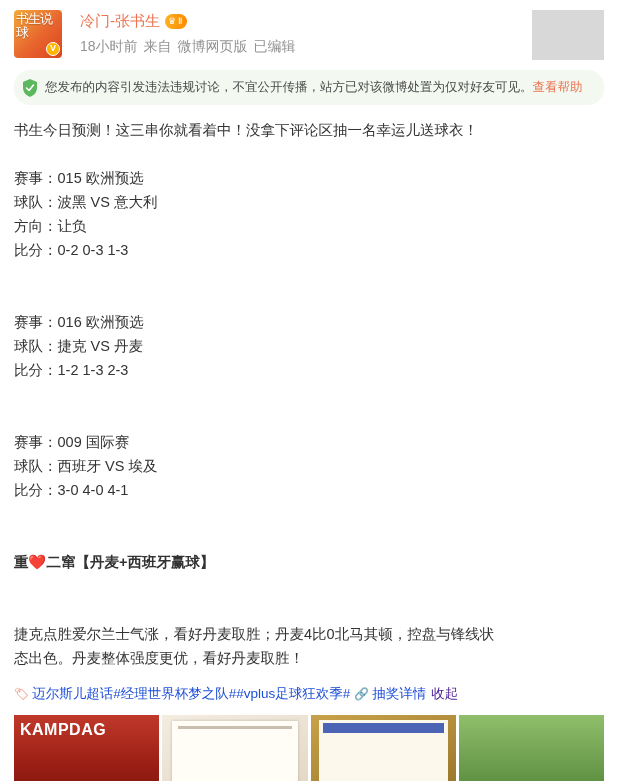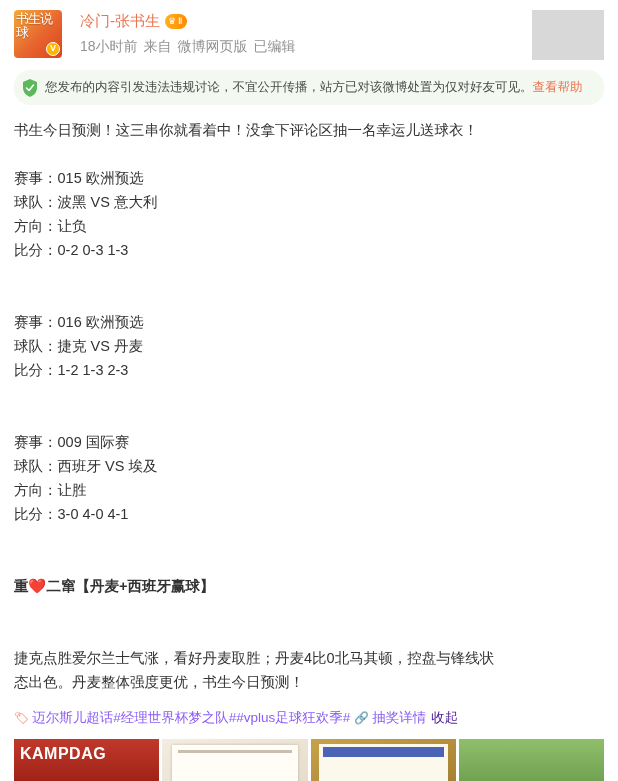--- a/index.html
+++ b/index.html
@@ -146,21 +146,21 @@
     display: flex;
     flex-wrap: wrap;
     align-items: center;
     gap: 0px;
   }
   .topics .tag-icon {
     color: #eb7350;
     margin-right: 3px;
     font-size: 12px;
   }
-  .topics a { color: #8b5cf6; text-decoration: none; }
+  .topics a { color: #1d4ed8; text-decoration: none; }
   .topics .grey { color: #4c1d95; margin-left: 5px; }
 
   
   .grid {
     margin-top: 10px;
     padding: 0 14px;
     display: grid;
     grid-template-columns: repeat(4, 1fr);
     gap: 3px;
   }
@@ -254,34 +254,33 @@
       <div class="kv"><span>球队：</span><span>捷克 VS 丹麦</span></div>
       <div class="kv"><span>比分：</span><span>1-2 1-3 2-3</span></div>
     </div>
 
     <div class="blank-line"></div>
     <div class="blank-line"></div>
 
     <div>
       <div class="kv"><span>赛事：</span><span>009 国际赛</span></div>
       <div class="kv"><span>球队：</span><span>西班牙 VS 埃及</span></div>
-      <div class="kv"><span>方向：</span><span>让胜</span></div>
       <div class="kv"><span>比分：</span><span>3-0 4-0 4-1</span></div>
     </div>
 
     <div class="blank-line"></div>
     <div class="blank-line"></div>
 
     <div class="strong"><span>重</span><span class="heart">❤️</span><span>二窜【丹麦+西班牙赢球】</span></div>
 
     <div class="blank-line"></div>
     <div class="blank-line"></div>
 
     <div>捷克点胜爱尔兰士气涨，看好丹麦取胜；丹麦4比0北马其顿，控盘与锋线状</div>
-    <div>态出色。丹麦整体强度更优，书生今日预测！</div>
+    <div>态出色。丹麦整体强度更优，看好丹麦取胜！</div>
   </div>
 
   <div class="topics">
     <span class="tag-icon">🏷</span>
       <a href="#">迈尔斯儿超话</a>
       <a href="#">#经理世界杯梦之队#</a>
       <a href="#">#vplus足球狂欢季#</a>
       <span class="tag-icon" style="margin-left:4px">🔗</span>
       <a href="#">抽奖详情</a>
       <span class="grey">收起</span>

